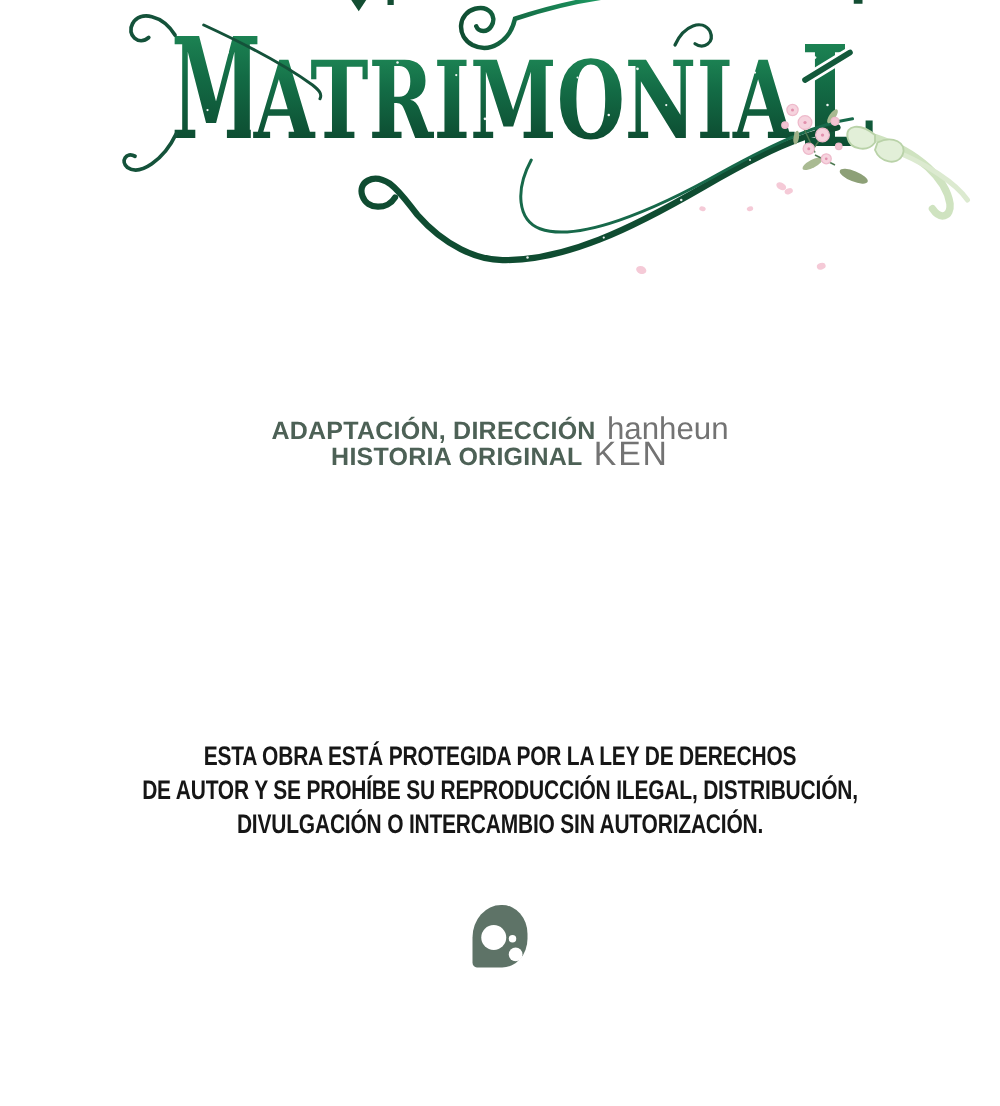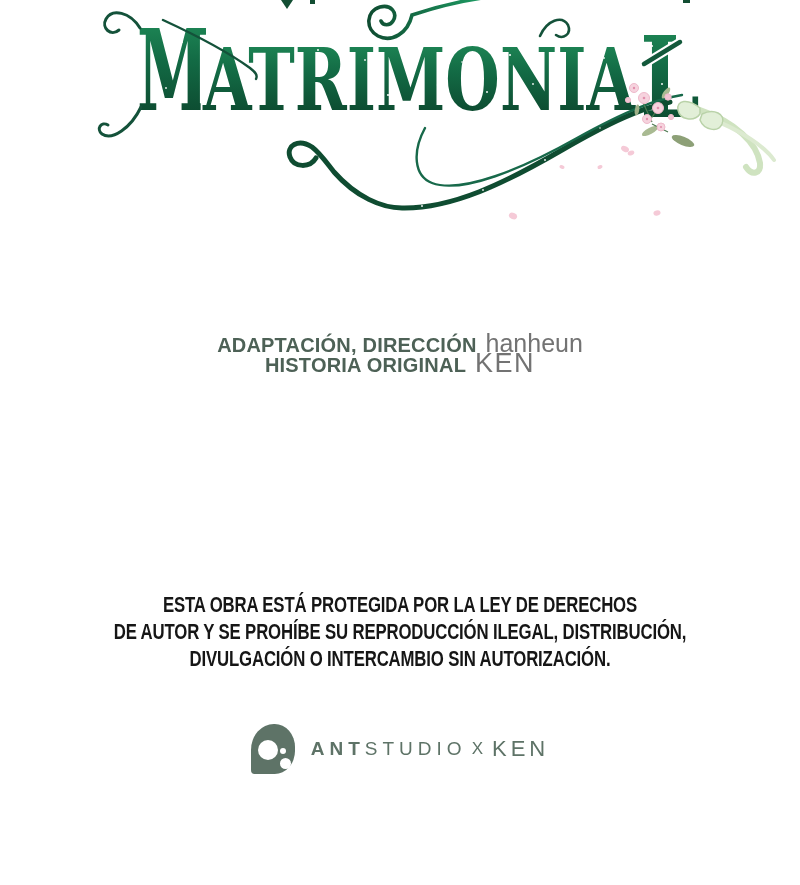--- a/index.html
+++ b/index.html
@@ -192,21 +192,15 @@
     <div>DE AUTOR Y SE PROHÍBE SU REPRODUCCIÓN ILEGAL, DISTRIBUCIÓN,</div>
     <div>DIVULGACIÓN O INTERCAMBIO SIN AUTORIZACIÓN.</div>
   </div>
 
   <div class="logo-row">
     <div class="logo-icon">
       <div class="c1"></div>
         <div class="c2"></div>
         <div class="c3"></div>
     </div>
-    <div class="logo-text">
-      <span class="ant">ANT</span>
-        <span class="studio">STUDIO</span>
-        <span class="x">X</span>
-        <span class="ken">KEN</span>
-    </div>
   </div>
 
 </div>
 
 </body></html>

